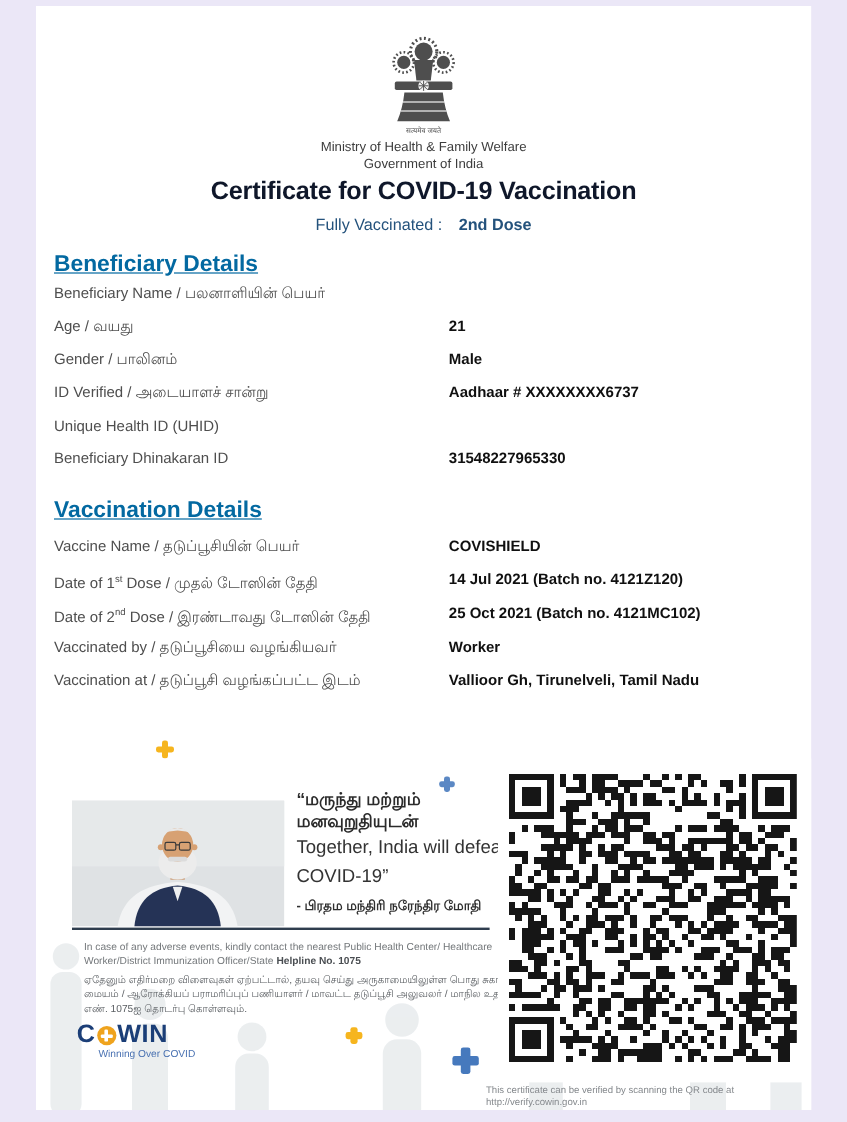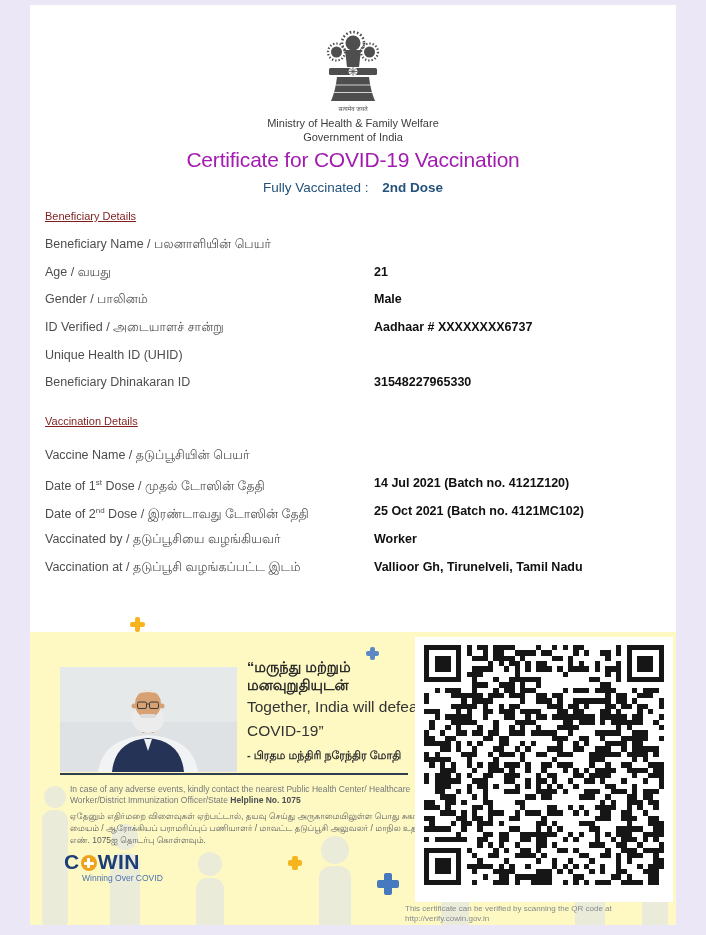--- a/index.html
+++ b/index.html
@@ -3,35 +3,35 @@
 <meta charset="utf-8">
 <style>
   html,body{margin:0;padding:0}
   body{width:706px;height:935px;background:#ebe7f7;position:relative;overflow:hidden;
        font-family:"Liberation Sans",sans-serif;-webkit-font-smoothing:antialiased}
   .abs{position:absolute}
   #card{left:30px;top:5px;width:646px;height:920px;background:#ffffff}
   .center{left:0;width:706px;text-align:center}
   #emblem{left:321px;top:28px;width:64px;height:88px}
   #ministry{top:116px;font-size:11px;font-weight:normal;color:#3d3d3d;line-height:14px}
-  #title{top:148px;font-size:21px;font-weight:normal;color:#a21caf;letter-spacing:-.2px}
+  #title{top:148px;font-size:21px;font-weight:bold;color:#0f172a;letter-spacing:-.2px}
   #subtitle{top:180px;font-size:13.5px;color:#24527c}
   #subtitle b{margin-left:10px}
-  .section-heading{left:45px;font-size:11px;font-weight:normal;color:#7f1d1d;text-decoration:underline}
+  .section-heading{left:45px;font-size:19px;font-weight:bold;color:#0369a1;text-decoration:underline}
   .row{left:45px;width:600px;font-size:12.5px;color:#4e4e4e;line-height:16px;position:absolute}
   .row .value{position:absolute;left:329px;top:0;font-weight:bold;color:#101010;width:295px;line-height:16px}
   .row .value.narrow{width:230px;line-height:27px;top:-5px}
   sup{font-size:8px}
   
   .plus{position:absolute}
   .plus i{position:absolute;background:var(--c);border-radius:2px;display:block}
   .plus .h{left:0;top:31%;width:100%;height:38%}
   .plus .v{top:0;left:31%;height:100%;width:38%}
   
-  #banner{left:30px;top:632px;width:646px;height:293px;background:#fef9c3;overflow:hidden}
+  #banner{left:30px;top:632px;width:646px;height:293px;background:#ffffff;overflow:hidden}
   #banner .abs{position:absolute}
   #people{left:0;top:0;width:646px;height:293px}
   #pm-photo{left:30px;top:35px;width:177px;height:105px}
   .quote{left:217px;color:#2b2b2b}
   #quote-t1{top:27px;font-size:14.5px;font-weight:bold}
   #quote-t2{top:45px;font-size:14.5px;font-weight:bold}
   #quote-e1{top:66px;font-size:15.5px;color:#333}
   #quote-e2{top:90px;font-size:15.5px;color:#333}
   #quote-attr{top:117px;font-size:11px;font-weight:bold;color:#2f2f2f}
   #divider{left:30px;top:141px;width:348px;height:2px;background:#2f3d4e}
@@ -101,20 +101,21 @@
 </div>
 <div class="row" style="top:374px">
   <span>Beneficiary Dhinakaran ID</span>
   <span class="value">31548227965330</span>
 </div>
 
 <div class="abs section-heading" style="top:415px">Vaccination Details</div>
 
 <div class="row" style="top:447px">
   <span>Vaccine Name / தடுப்பூசியின் பெயர்</span>
+  <span class="value">COVISHIELD</span>
 </div>
 <div class="row" style="top:475px">
   <span><span>Date of 1</span><sup>st</sup><span> Dose / முதல் டோஸின் தேதி</span></span>
   <span class="value">14 Jul 2021 (Batch no. 4121Z120)</span>
 </div>
 <div class="row" style="top:503px">
   <span><span>Date of 2</span><sup>nd</sup><span> Dose / இரண்டாவது டோஸின் தேதி</span></span>
   <span class="value">25 Oct 2021 (Batch no. 4121MC102)</span>
 </div>
 <div class="row" style="top:531px">

